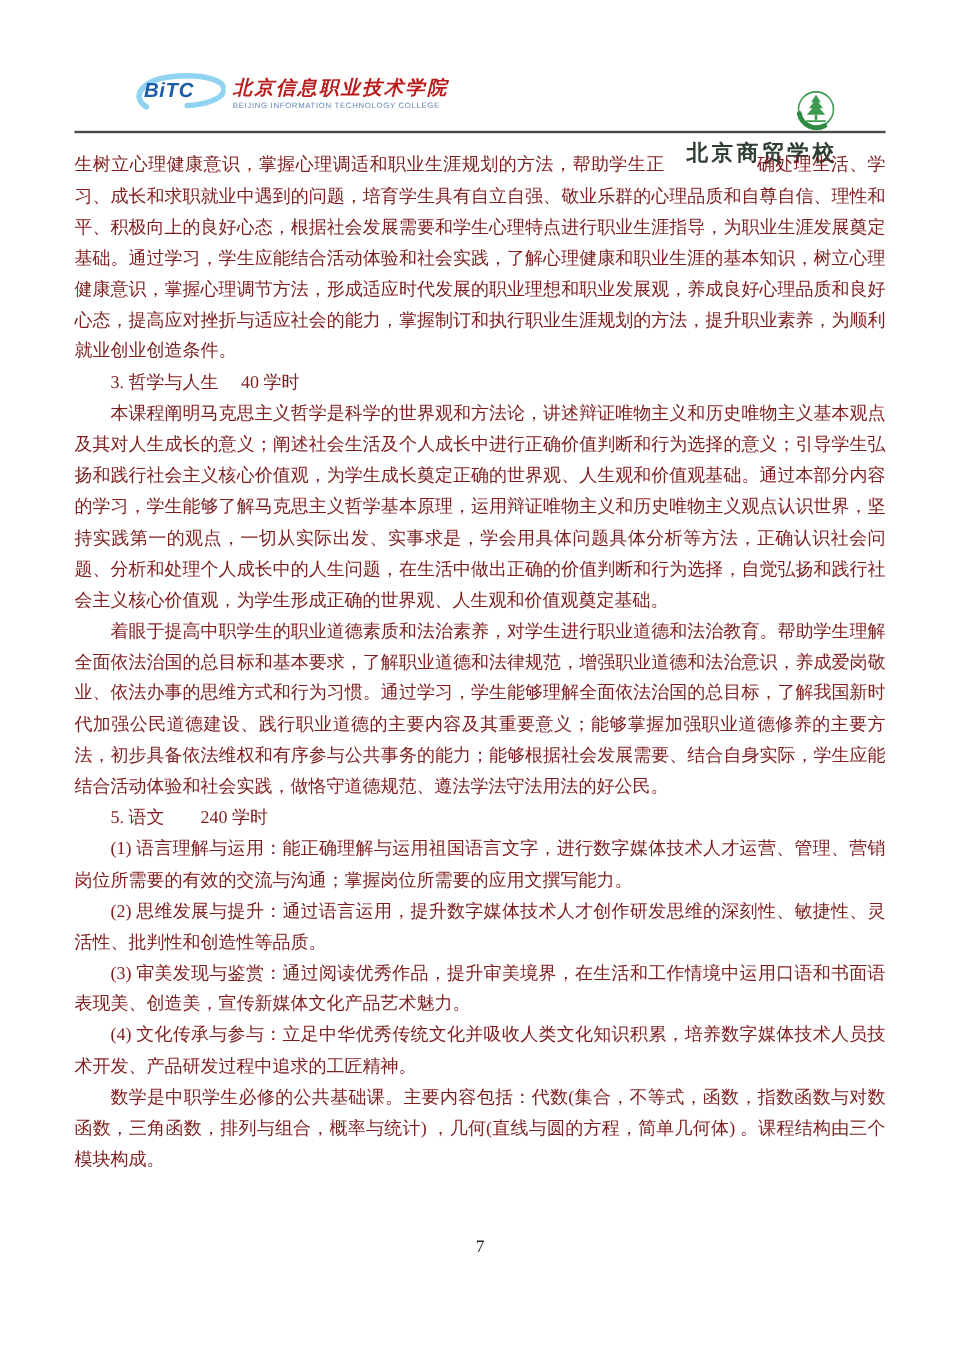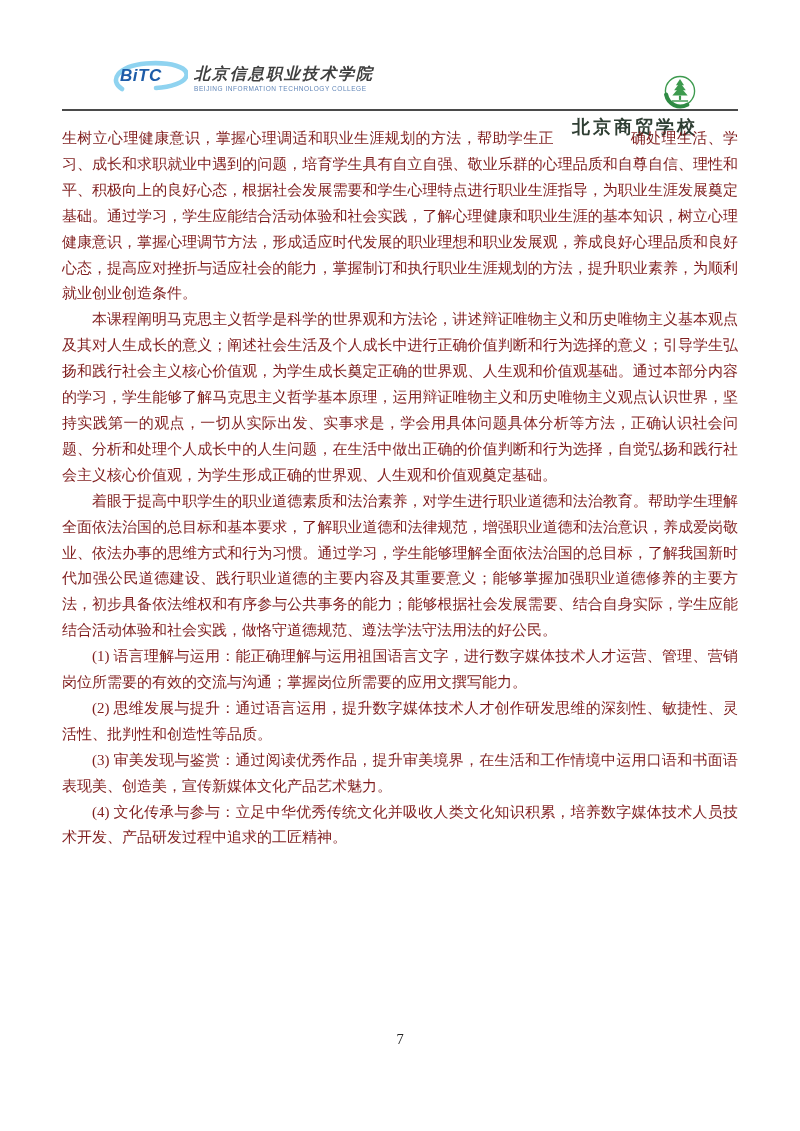--- a/index.html
+++ b/index.html
@@ -58,21 +58,21 @@
     color: #1d5ca8;
   }
   .bitc-names {
     padding-top: 5px;
   }
   .bitc-cn {
     font-size: 16px;
     font-weight: bold;
     font-style: italic;
     letter-spacing: 2px;
-    color: #404040;
+    color: #b91c1c;
     line-height: 18px;
     white-space: nowrap;
   }
   .bitc-en {
     margin-top: 2px;
     font-family: "Liberation Sans", sans-serif;
     font-size: 6.5px;
     letter-spacing: 0.55px;
     color: #6186b8;
     white-space: nowrap;
@@ -176,25 +176,28 @@
       </svg>
       <span class="school-name">北京商贸学校</span>
     </div>
 
   </header>
 
   <hr class="header-rule">
 
   <main class="document-content">
       <p class="para body-continuation">生树立心理健康意识，掌握心理调适和职业生涯规划的方法，帮助学生正　　　　　确处理生活、学习、成长和求职就业中遇到的问题，培育学生具有自立自强、敬业乐群的心理品质和自尊自信、理性和平、积极向上的良好心态，根据社会发展需要和学生心理特点进行职业生涯指导，为职业生涯发展奠定基础。通过学习，学生应能结合活动体验和社会实践，了解心理健康和职业生涯的基本知识，树立心理健康意识，掌握心理调节方法，形成适应时代发展的职业理想和职业发展观，养成良好心理品质和良好心态，提高应对挫折与适应社会的能力，掌握制订和执行职业生涯规划的方法，提升职业素养，为顺利就业创业创造条件。</p>
+      <p class="para heading">3. 哲学与人生　 40 学时</p>
       <p class="para body">本课程阐明马克思主义哲学是科学的世界观和方法论，讲述辩证唯物主义和历史唯物主义基本观点及其对人生成长的意义；阐述社会生活及个人成长中进行正确价值判断和行为选择的意义；引导学生弘扬和践行社会主义核心价值观，为学生成长奠定正确的世界观、人生观和价值观基础。通过本部分内容的学习，学生能够了解马克思主义哲学基本原理，运用辩证唯物主义和历史唯物主义观点认识世界，坚持实践第一的观点，一切从实际出发、实事求是，学会用具体问题具体分析等方法，正确认识社会问题、分析和处理个人成长中的人生问题，在生活中做出正确的价值判断和行为选择，自觉弘扬和践行社会主义核心价值观，为学生形成正确的世界观、人生观和价值观奠定基础。</p>
       <p class="para body">着眼于提高中职学生的职业道德素质和法治素养，对学生进行职业道德和法治教育。帮助学生理解全面依法治国的总目标和基本要求，了解职业道德和法律规范，增强职业道德和法治意识，养成爱岗敬业、依法办事的思维方式和行为习惯。通过学习，学生能够理解全面依法治国的总目标，了解我国新时代加强公民道德建设、践行职业道德的主要内容及其重要意义；能够掌握加强职业道德修养的主要方法，初步具备依法维权和有序参与公共事务的能力；能够根据社会发展需要、结合自身实际，学生应能结合活动体验和社会实践，做恪守道德规范、遵法学法守法用法的好公民。</p>
+      <p class="para heading">5. 语文　　240 学时</p>
       <p class="para body">(1) 语言理解与运用：能正确理解与运用祖国语言文字，进行数字媒体技术人才运营、管理、营销岗位所需要的有效的交流与沟通；掌握岗位所需要的应用文撰写能力。</p>
       <p class="para body">(2) 思维发展与提升：通过语言运用，提升数字媒体技术人才创作研发思维的深刻性、敏捷性、灵活性、批判性和创造性等品质。</p>
       <p class="para body">(3) 审美发现与鉴赏：通过阅读优秀作品，提升审美境界，在生活和工作情境中运用口语和书面语表现美、创造美，宣传新媒体文化产品艺术魅力。</p>
       <p class="para body">(4) 文化传承与参与：立足中华优秀传统文化并吸收人类文化知识积累，培养数字媒体技术人员技术开发、产品研发过程中追求的工匠精神。</p>
+      <p class="para body">数学是中职学生必修的公共基础课。主要内容包括：代数(集合，不等式，函数，指数函数与对数函数，三角函数，排列与组合，概率与统计) ，几何(直线与圆的方程，简单几何体) 。课程结构由三个模块构成。</p>
     </main>
 
   <footer class="page-footer">
     <span class="page-number">7</span>
   </footer>
 
 </div>
 
 </body></html>

